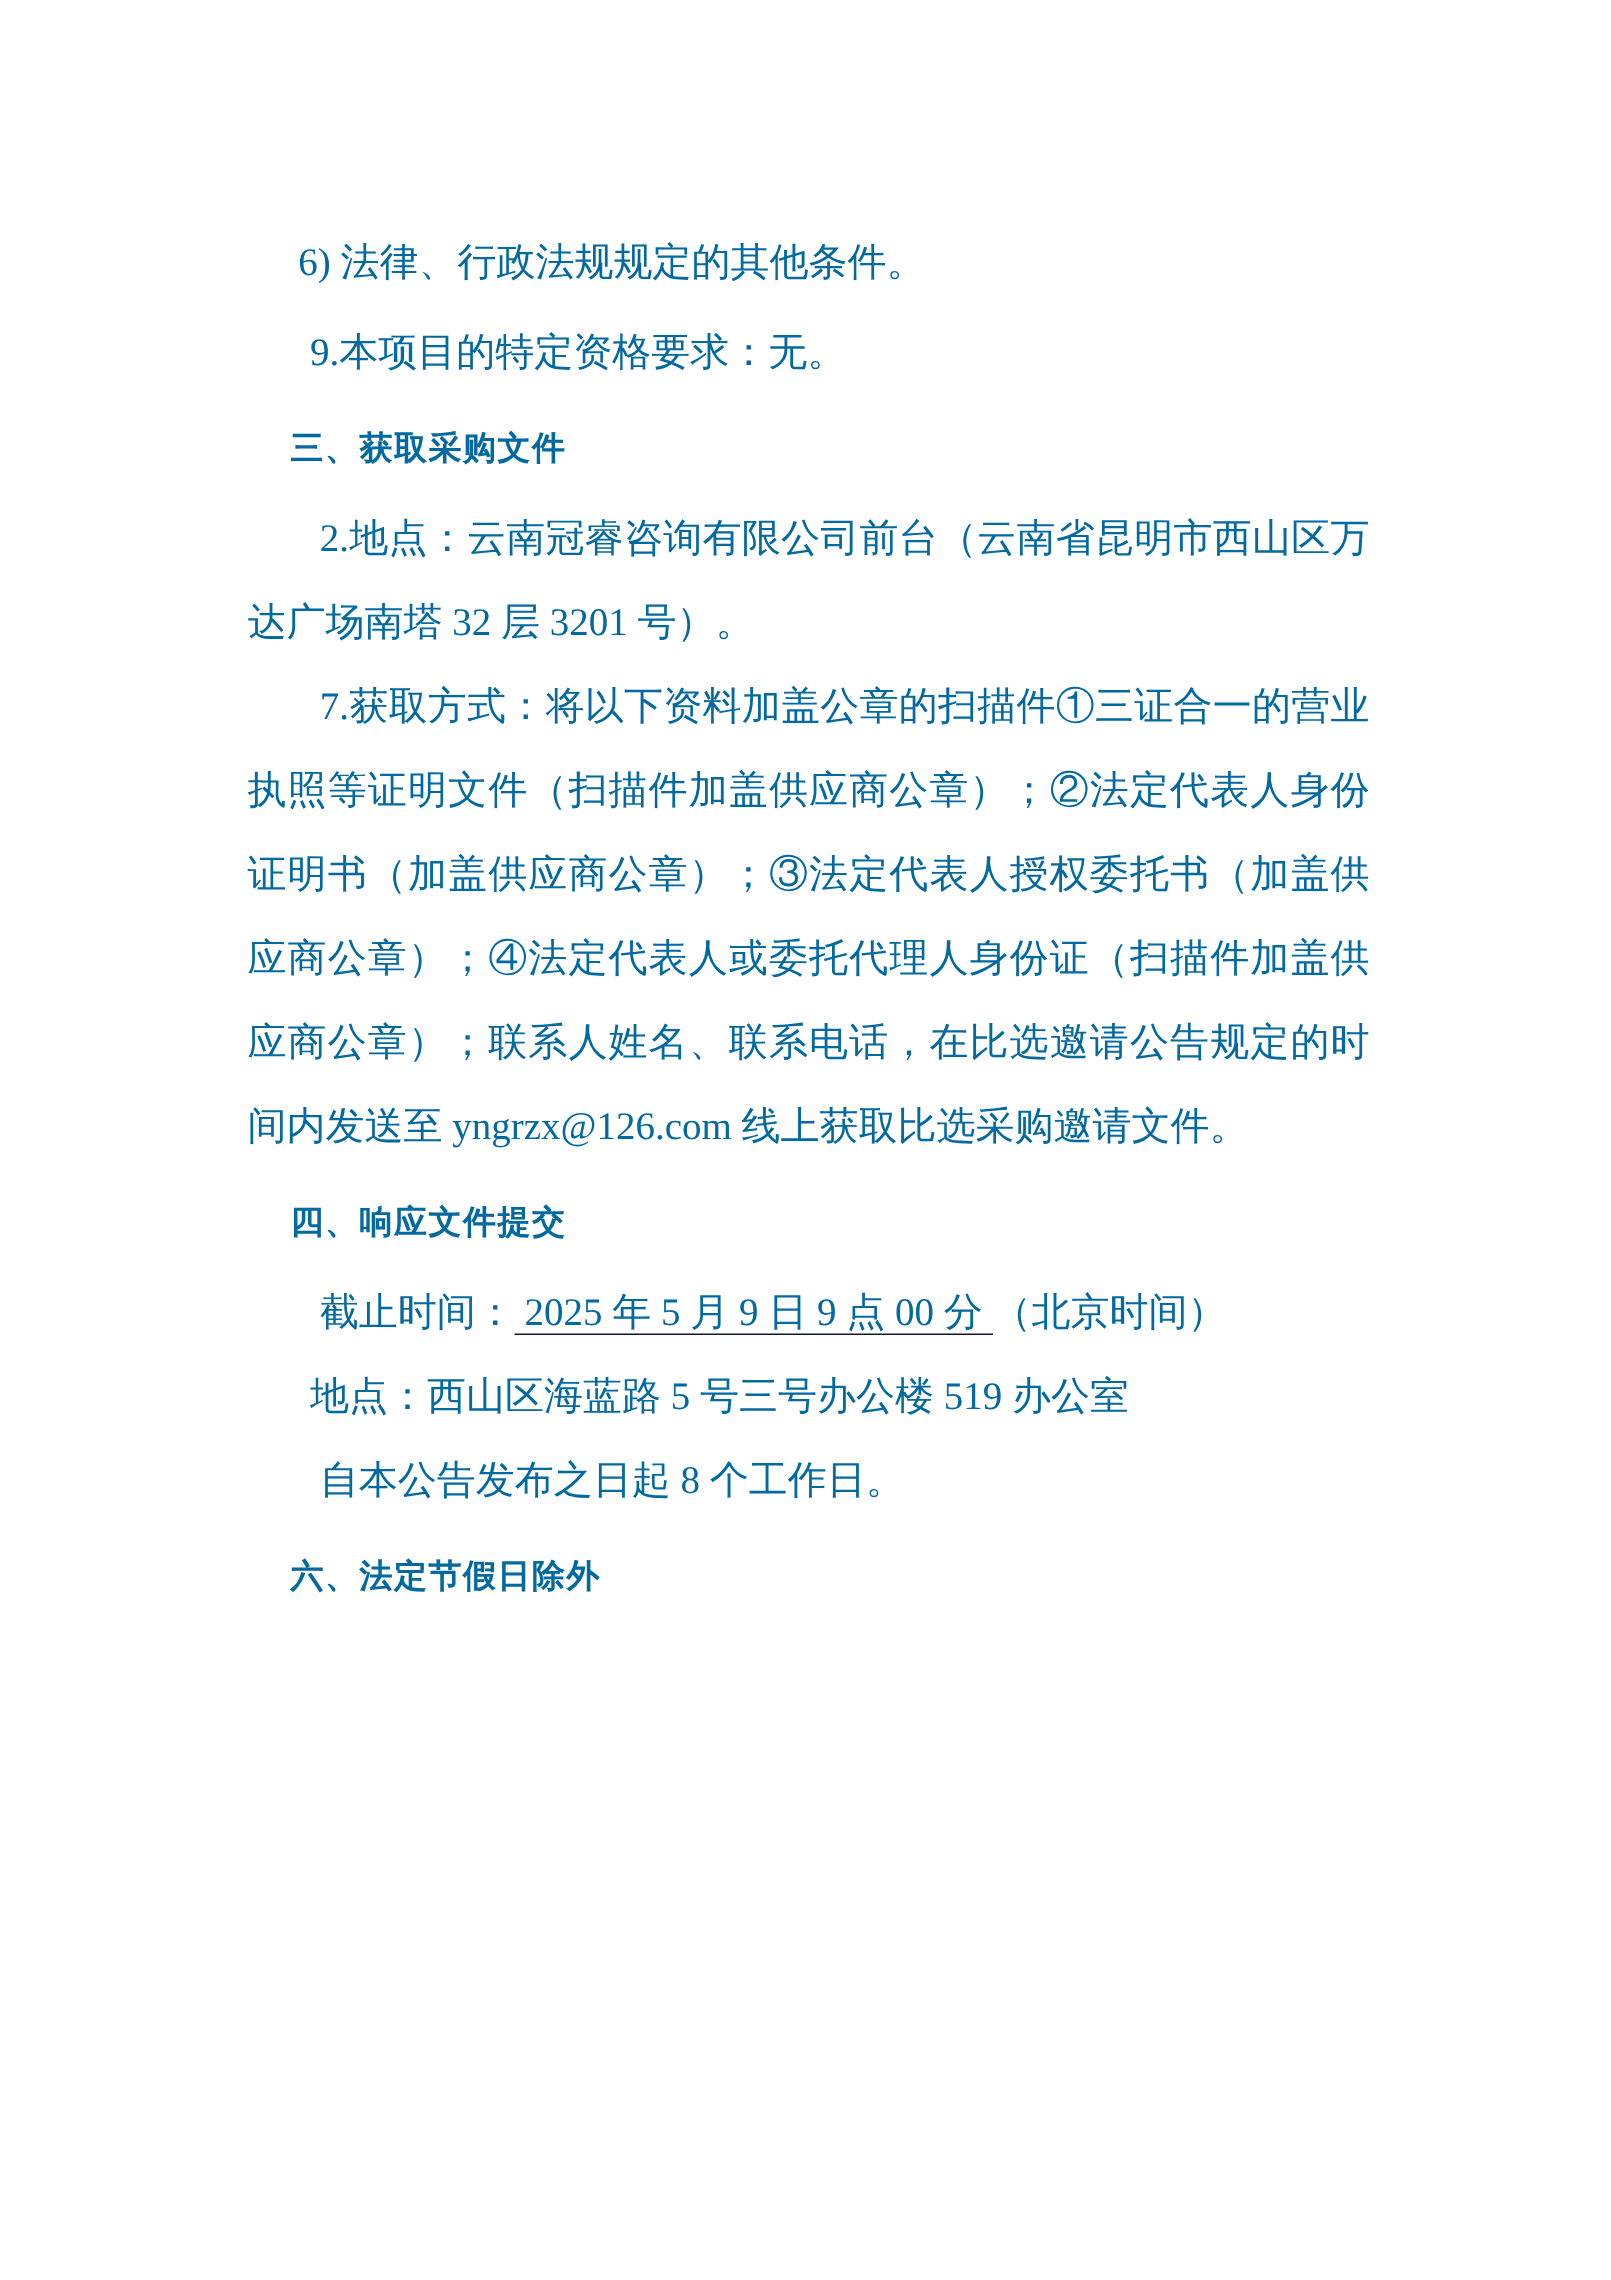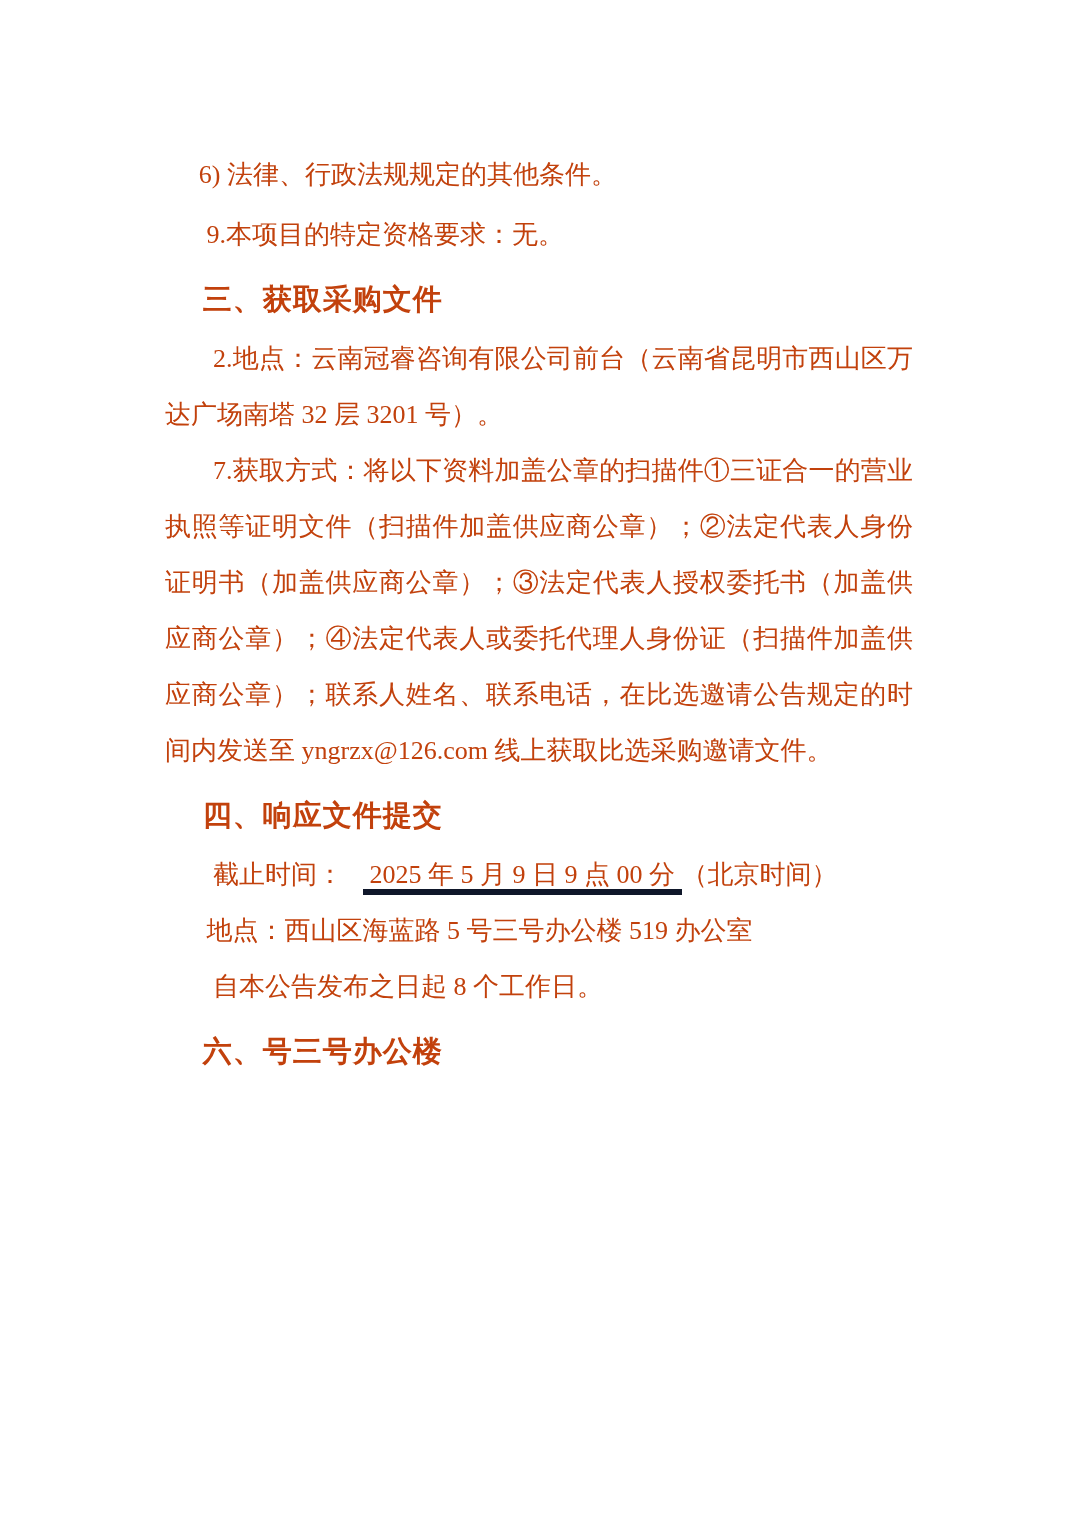--- a/index.html
+++ b/index.html
@@ -6,52 +6,51 @@
     margin: 0;
     padding: 0;
     background: #ffffff;
   }
   .page {
     position: relative;
     width: 1074px;
     height: 1520px;
     margin: 0 auto;
     background: #ffffff;
-    color: #c2410c;
+    color: #0369a1;
     box-sizing: border-box;
     padding: 147px 161px 0 165px;
     font-family: "Liberation Serif", "DejaVu Serif", serif;
     font-size: 26px;
     line-height: 56px;
     overflow: hidden;
   }
   .para {
     margin: 0;
     text-align: justify;
     text-justify: inter-character;
     text-indent: 1.85em;
     word-break: break-word;
   }
   .indent-sm { text-indent: 1.3em; }
   .indent-md { text-indent: 1.6em; }
   .no-indent { text-indent: 0; }
   .mt-4 { margin-top: 4px; }
   .heading {
     font-family: "Liberation Sans", "DejaVu Sans", sans-serif;
-    font-size: 29px;
+    font-size: 22px;
     font-weight: 700;
     line-height: 56px;
     margin: 8px 0 4px 0;
     text-indent: 1.3em;
     letter-spacing: 1px;
   }
   .mt-lg { margin-top: 14px; }
   .underline {
-    border-bottom: 6px solid #0f172a;
-    margin-left: 20px;
+    border-bottom: 1px solid #0f172a;
   }
 </style>
 </head>
 <body>
 
 <div class="page">
 
   <p class="para indent-sm">6) 法律、行政法规规定的其他条件。</p>
 
   <p class="para indent-md mt-4">9.本项目的特定资格要求：无。</p>
@@ -65,16 +64,16 @@
 
   <h2 class="heading">四、响应文件提交</h2>
 
   <p class="para"><span>截止时间：</span><span class="underline">&nbsp;2025 年 5 月 9 日 9 点 00 分&nbsp;</span><span>（北京时间）</span></p>
 
   <p class="para indent-md">地点：西山区海蓝路 5 号三号办公楼 519 办公室</p>
 
 
   <p class="para">自本公告发布之日起 8 个工作日。</p>
 
-  <h2 class="heading">六、号三号办公楼</h2>
+  <h2 class="heading">六、法定节假日除外</h2>
 
 
 </div>
 
 </body></html>

